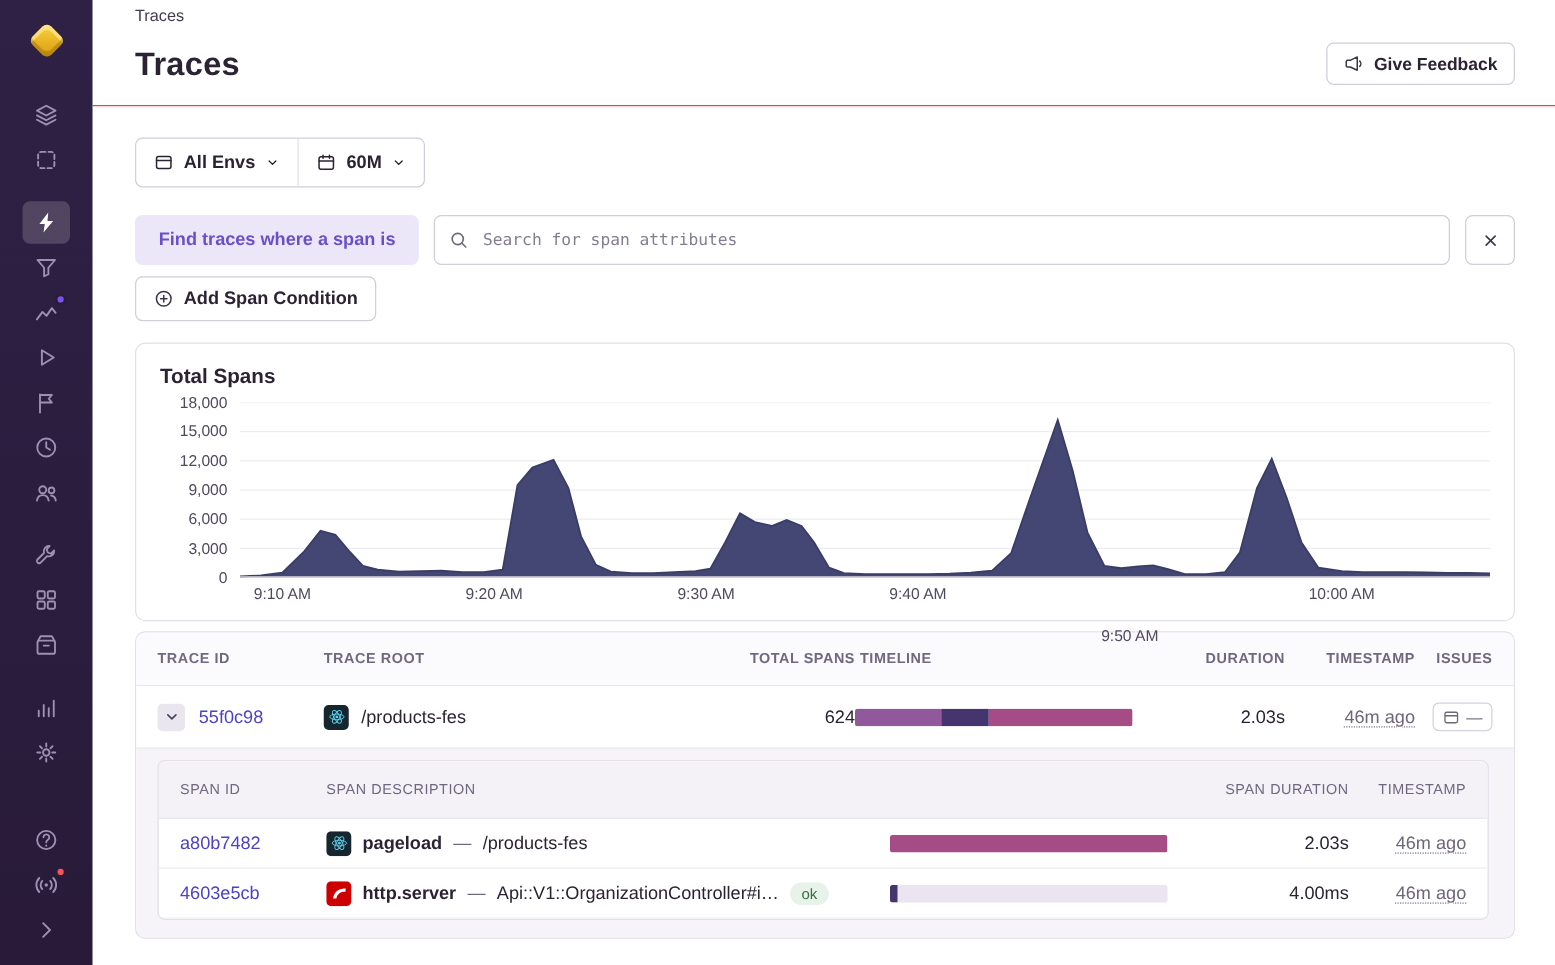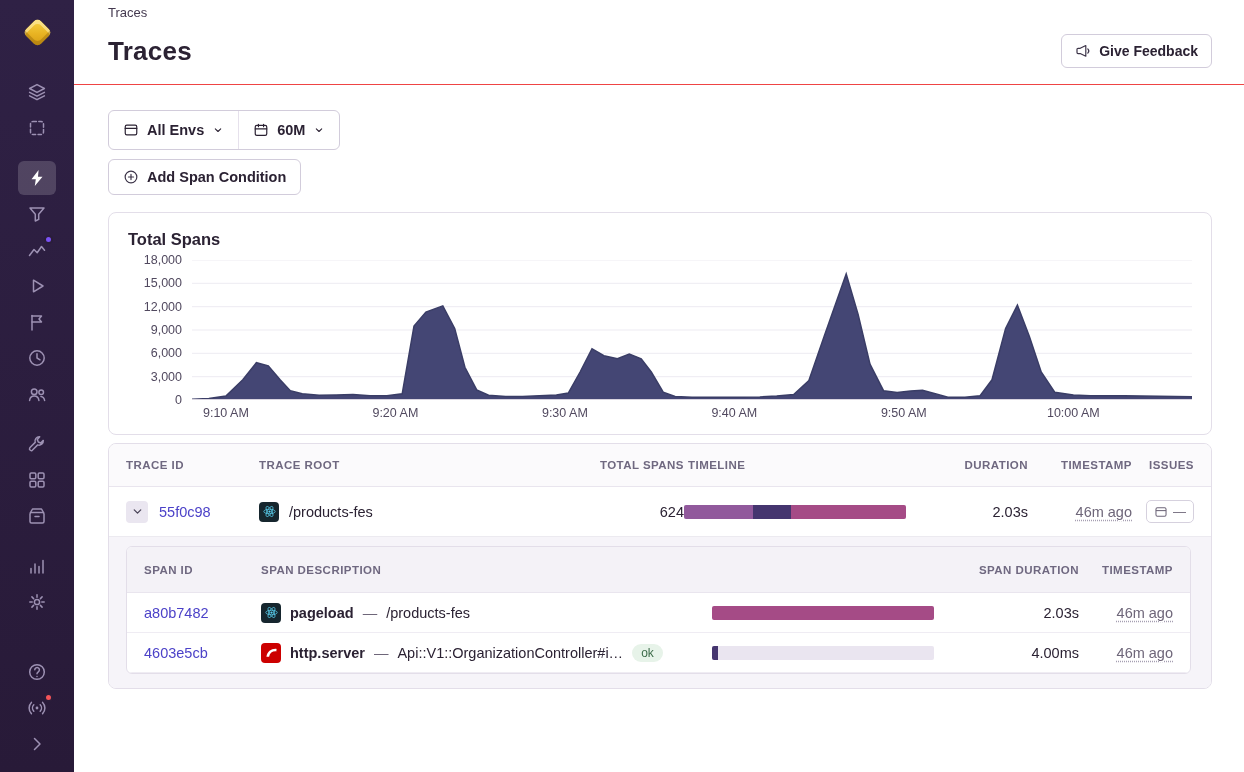--- a/index.html
+++ b/index.html
@@ -75,21 +75,21 @@
   .tl-track{height:14px;border-radius:2px;background:#eae5f0;display:flex;overflow:hidden;width:100%}
   .tl-track span{display:block;height:100%;flex:none}
   .ts{color:#6e6679;text-decoration:underline dotted;text-underline-offset:3px;text-decoration-color:#a69fb2}
   .issues-cell{display:flex;justify-content:flex-end}
   .issues-btn{display:inline-flex;align-items:center;gap:5px;border:1px solid #d6d1de;border-radius:5px;padding:3px 7px;color:#6e6679;font-size:13px}
   .issues-btn svg{width:14px;height:14px}
 
   .nested-wrap{background:#f6f4f9;padding:9px 20px 14px 17px;border-top:1px solid #eceaf0}
   .nested{border:1px solid #e3dee9;border-radius:6px;overflow:hidden;background:#fff}
   .n-head,.n-row{display:grid;grid-template-columns:117px minmax(0,1fr) 222px 145px 94px;align-items:center;padding:0 17px}
-  .n-head{height:46px;background:#f4f2f7;border-bottom:1px solid #e9e5ee;font-size:11.5px;font-weight:700;color:#6f6880;letter-spacing:.04em}
+  .n-head{height:46px;background:#f4f2f7;border-bottom:1px solid #e9e5ee;font-size:11.5px;font-weight:400;color:#6f6880;letter-spacing:.04em}
   .n-row{height:40px;font-size:14.5px;border-bottom:1px solid #efecf3}
   .desc-cell{display:flex;align-items:center;gap:9px;min-width:0;overflow:hidden;white-space:nowrap;padding-right:28px}
   .op{font-weight:700}
   .dash{color:#6e6679}
   .desc{overflow:hidden;text-overflow:ellipsis}
   .ok-badge{background:#e7f3e9;color:#3c6b49;border-radius:10px;padding:2px 9px;font-size:12px;flex:none}
 </style>
 </head>
 <body>
 
@@ -247,20 +247,35 @@
             <path d="M2.8 8.6h14.4M6.8 2.8v3M13.2 2.8v3"></path>
           </svg>
         <span>60M</span>
         <svg class="chev" viewBox="0 0 20 20" fill="none" stroke="currentColor" stroke-width="1.8" stroke-linecap="round" stroke-linejoin="round">
             <path d="M5.5 8 10 12.5 14.5 8"></path>
           </svg>
       </button>
     </div>
   </div>
 
+  <div class="query-row">
+    <div class="where-pill">Find traces where a span is</div>
+    <div class="search-box">
+      <svg class="search-ic" viewBox="0 0 20 20" fill="none" stroke="currentColor" stroke-width="1.6" stroke-linecap="round">
+          <circle cx="9" cy="9" r="5.6"></circle>
+          <path d="M13.2 13.2 17 17"></path>
+        </svg>
+      <input type="text" value="" placeholder="Search for span attributes" style="">
+    </div>
+    <button class="btn clear-btn">
+      <svg viewBox="0 0 20 20" fill="none" stroke="currentColor" stroke-width="1.7" stroke-linecap="round">
+          <path d="M5.2 5.2l9.6 9.6M14.8 5.2l-9.6 9.6"></path>
+        </svg>
+    </button>
+  </div>
 
   <button class="btn add-btn">
     <svg viewBox="0 0 20 20" fill="none" stroke="currentColor" stroke-width="1.5" stroke-linecap="round">
         <circle cx="10" cy="10" r="7.3"></circle>
         <path d="M10 6.8v6.4M6.8 10h6.4"></path>
       </svg>
     <span>Add Span Condition</span>
   </button>
 
   <section class="panel chart-panel">
@@ -287,21 +302,21 @@
             <path d="M0.0 139.2L16.9 138.4L33.9 136.1L50.8 119.8L64.4 102.7L76.3 105.8L88.1 119.8L98.3 130.7L110.2 133.8L127.1 135.3L144.1 134.9L161.0 134.6L178.0 135.7L194.9 135.7L210.2 133.8L222.0 66.1L233.9 52.1L250.8 45.9L262.7 68.4L272.9 107.3L284.7 129.9L296.6 135.3L313.6 136.5L330.5 136.5L347.5 135.7L364.4 134.9L376.3 133.0L388.1 112.0L400.0 88.7L411.9 95.7L425.4 98.8L437.3 94.1L449.2 98.8L459.3 112.0L471.2 132.2L483.1 136.5L500.0 137.3L516.9 137.3L533.9 137.3L550.8 137.3L567.8 136.9L584.7 136.1L601.7 134.6L616.9 120.6L632.2 76.2L654.2 14.0L666.1 54.4L678.0 104.2L691.5 130.7L705.1 132.6L718.6 131.1L730.5 130.3L742.4 133.4L755.9 137.3L772.9 137.3L788.1 135.7L800.0 119.8L813.6 68.4L825.4 45.1L837.3 76.2L849.2 112.0L862.7 132.2L881.4 134.9L898.3 135.7L915.3 135.7L932.2 135.7L949.2 136.0L966.1 136.3L983.1 136.4L1000.0 136.7" fill="none" stroke="#3a3d66" stroke-width="1.5" vector-effect="non-scaling-stroke"></path>
             <line x1="0" y1="139.5" x2="1000" y2="139.5" stroke="#d8d4df" stroke-width="1" vector-effect="non-scaling-stroke"></line>
           </svg>
       </div>
     </div>
     <div class="x-axis" id="x-axis">
         <span style="left: 3.38983%;">9:10 AM</span>
         <span style="left: 20.339%;">9:20 AM</span>
         <span style="left: 37.2881%;">9:30 AM</span>
         <span style="left: 54.2373%;">9:40 AM</span>
-        <span style="left: 71.1864%;">9:50 AM</span>
+        <span style="left: 71.1864%; margin-top: 34px;">9:50 AM</span>
         <span style="left: 88.1356%;">10:00 AM</span>
       </div>
   </section>
 
   <section class="panel table-panel">
     <div class="t-head">
       <div>TRACE ID</div>
       <div>TRACE ROOT</div>
       <div class="right">TOTAL SPANS</div>
       <div style="padding-left:4px">TIMELINE</div>

